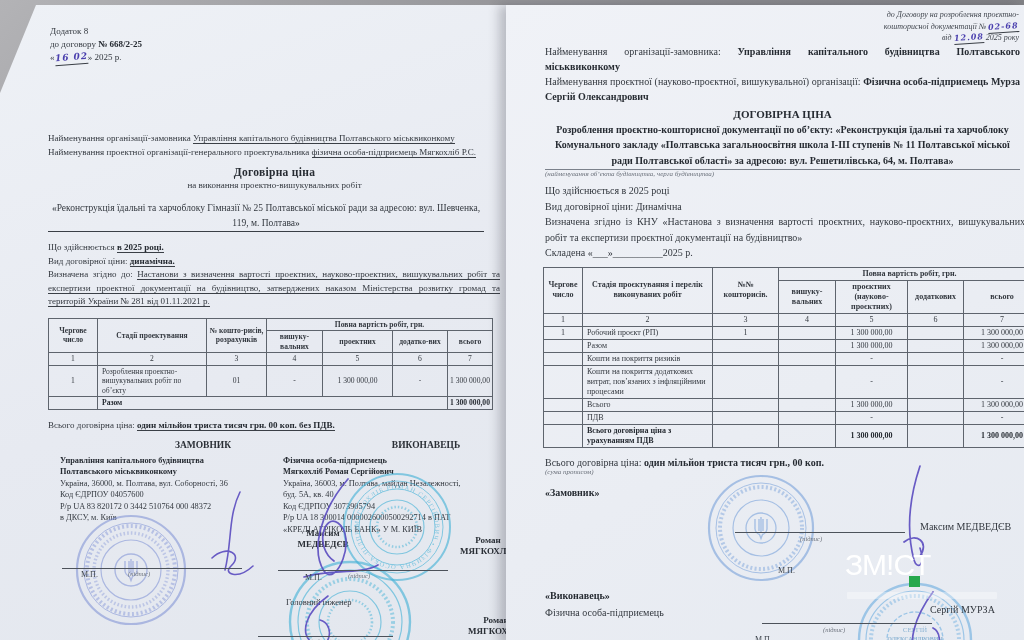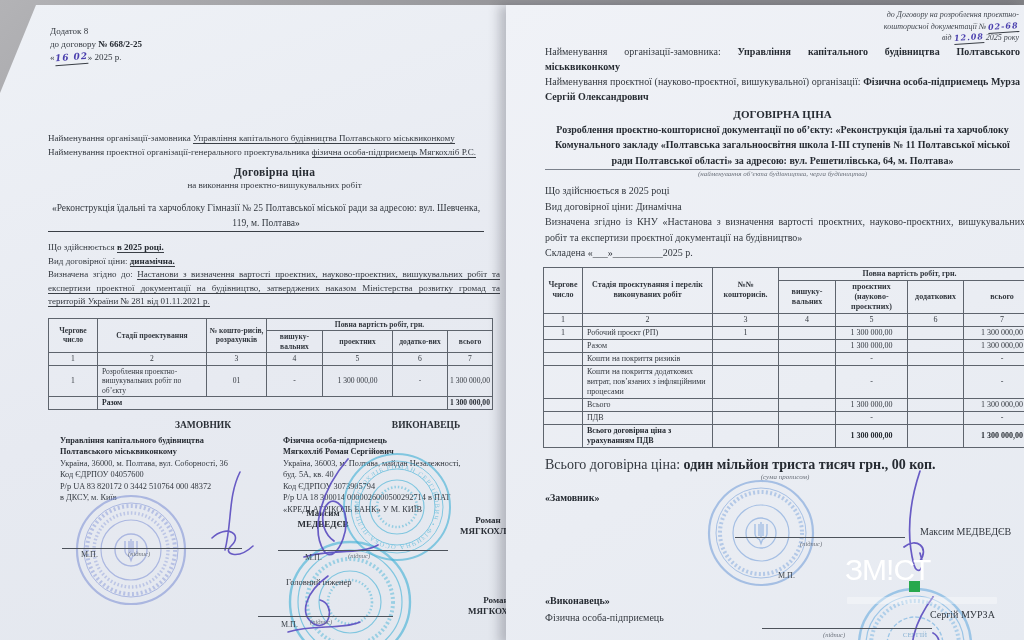--- a/index.html
+++ b/index.html
@@ -50,25 +50,25 @@
   .mp { font-size:8px; color:#3c424a;margin-left:33px; }
   .sigline { border-top:1px solid #4c525a; height:1px; }
 
   
   .r-corner { text-align:right; padding-right:5px; font-size:8px; line-height:10.5px; font-style:italic; color:#41464e; }
   .r-body { padding-left:39px; width:514px; }
   .r-par { font-size:10px; line-height:15px; text-align:justify; width:475px; }
   .r-title { font-size:11px; margin-top:4px; width:475px; }
   .r-obj { font-size:10px; line-height:15.5px; width:475px; margin-top:2px; }
   .r-objline { width:475px; border-bottom:1px solid #7b818b; height:1px; margin-top:1px; }
-  .r-capline { width:475px; text-align:center; font-size:7px; font-style:italic; color:#6a707a; }
+  .r-capline { width:475px; font-size:7px; font-style:italic; color:#6a707a; }
   .r-info { margin-top:5px; font-size:10px; line-height:15.5px; width:480px; }
   .r-table { margin-top:6px; margin-left:-2px; width:497px; font-size:8px; line-height:10px; }
   .r-table td { text-align:center; }
-  .r-total { margin-top:9px; font-size:14px; width:480px;font-family:Liberation Serif, serif; }
+  .r-total { margin-top:9px; font-size:10px; width:480px;font-family:Liberation Serif, serif; }
   .r-sig { position:relative; width:514px; height:215px; margin-top:4px; }
   .wm { position:absolute; z-index:6; font-family:"Liberation Sans","DejaVu Sans",sans-serif;
         font-weight:400; font-size:30px; line-height:46px; color:#ffffff; letter-spacing:-1px; }
   .wm-dot { position:absolute; width:11px; height:11px; }
   .wm-tag { position:absolute; height:7px; background:rgba(255,255,255,.35); border-radius:1px; }
   svg { display:block; }
   .stamp { opacity:.55; }
   .stamp-teal { opacity:.6; }
   .sig { opacity:.9; }
 </style>
@@ -139,20 +139,21 @@
           <td>1 300 000,00</td>
     </tr>
     <tr>
       <td></td>
       <td colspan="5" class="td-left b">Разом</td>
       <td class="b">1 300 000,00</td>
     </tr>
   </tbody>
     </table>
 
+  <div class="l-total"><span>Всього договірна ціна: </span><span class="b u">один мільйон триста тисяч грн. 00 коп. без ПДВ.</span></div>
 
   <div class="sig-area">
     <div class="abs name" style="left:55px;top:0;width:200px;font-size:9.5px">ЗАМОВНИК</div>
     <div class="abs addr" style="left:12px;top:15px">
       <div class="b">Управління капітального будівництва</div>
       <div class="b">Полтавського міськвиконкому</div>
       <div>Україна, 36000, м. Полтава, вул. Соборності, 36</div>
       <div>Код ЄДРПОУ 04057600</div>
       <div>Р/р UA 83 820172 0 3442 510764 000 48372</div>
       <div>в ДКСУ, м. Київ</div>

